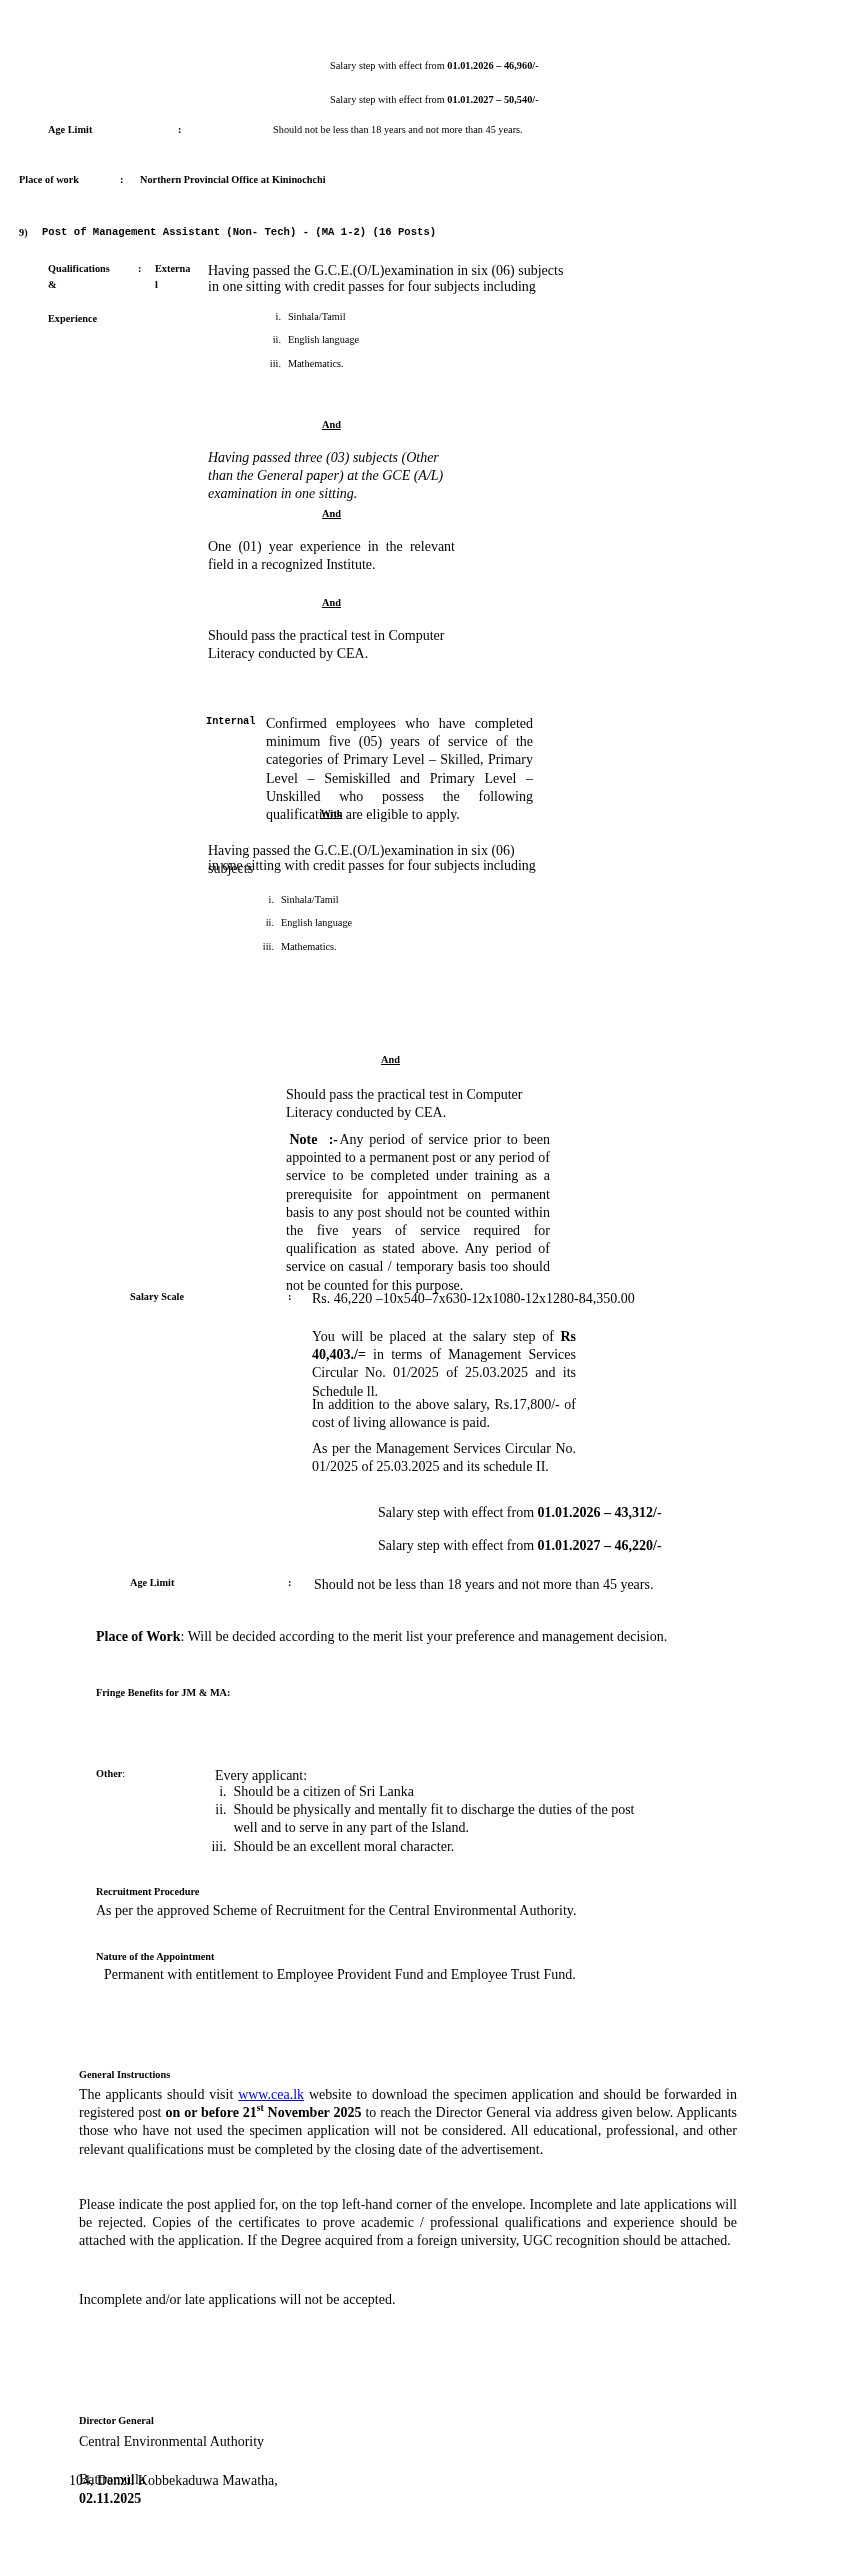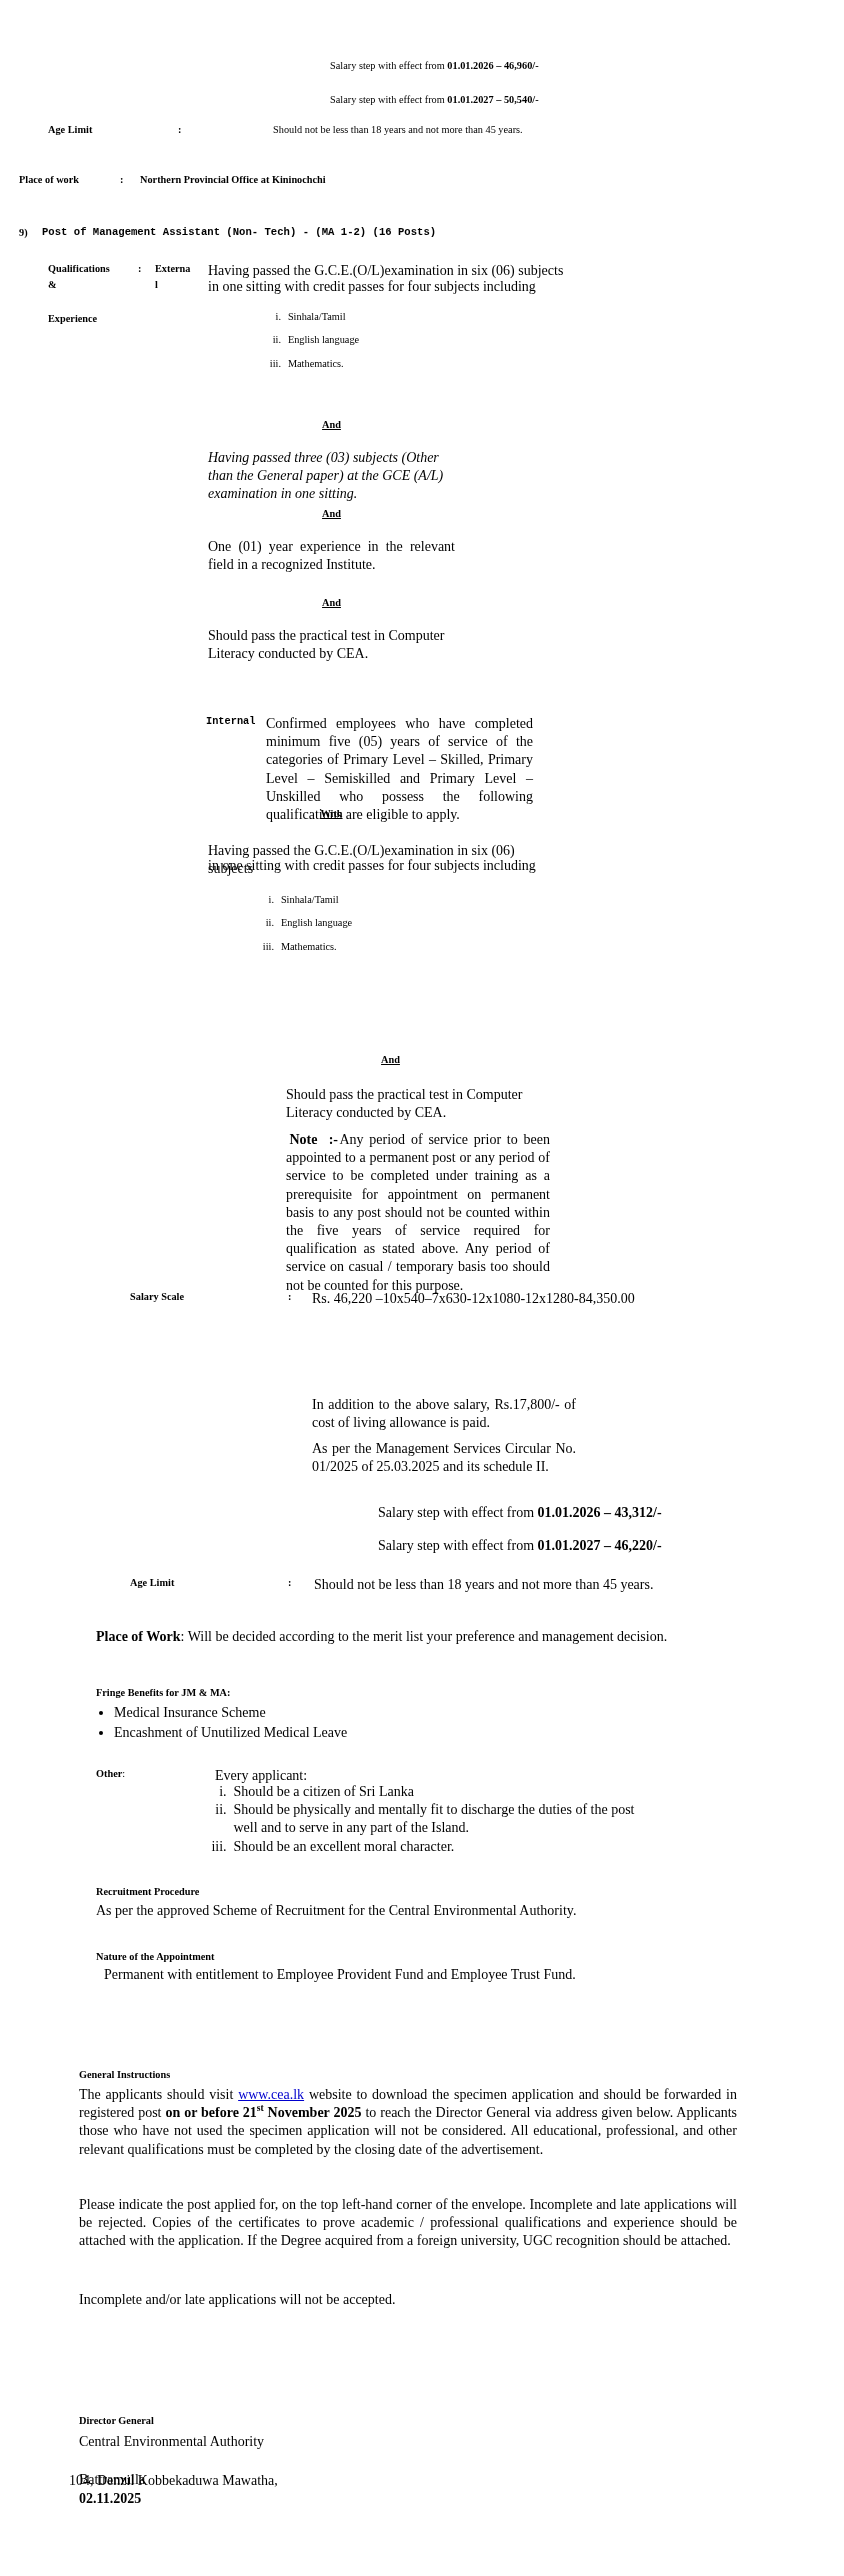--- a/index.html
+++ b/index.html
@@ -157,20 +157,23 @@
 
   <div class="abs body-txt just" style="left:286px; top:1131px; width:264px; text-indent:3.4px;">
     <span class="b">Note</span>
     <span class="b" style="margin-left:5.5px; margin-right:1.4px;">:-</span><span>Any period of service prior to been appointed to a permanent post or any period of service to be completed under training as a prerequisite for appointment on permanent basis to any post should not be counted within the five years of service required for qualification as stated above. Any period of service on casual / temporary basis too should not be counted for this purpose.</span>
   </div>
 
   <div class="abs b" style="left:130px; top:1290px;">Salary Scale</div>
   <div class="abs b" style="left:288px; top:1290px;">:</div>
   <div class="abs body-txt" style="left:312px; top:1290px; width:411px;">Rs. 46,220 –10x540–7x630-12x1080-12x1280-84,350.00</div>
 
+  <div class="abs body-txt just" style="left:312px; top:1328px; width:264px;">
+    <span>You will be placed at the salary step of </span><span class="b">Rs 40,403./=</span><span> in terms of Management Services Circular No. 01/2025 of 25.03.2025 and its Schedule ll.</span>
+  </div>
 
   <div class="abs body-txt just" style="left:312px; top:1396px; width:264px;">In addition to the above salary, Rs.17,800/- of cost of living allowance is paid.</div>
 
   <div class="abs body-txt just" style="left:312px; top:1440px; width:264px;">As per the Management Services Circular No. 01/2025 of 25.03.2025 and its schedule II.</div>
 
   <div class="abs body-txt" style="left:378px; top:1504px; width:343px;">
     <span>Salary step with effect from </span><span class="b">01.01.2026 – 43,312/-</span>
   </div>
   <div class="abs body-txt" style="left:378px; top:1537px; width:343px;">
     <span>Salary step with effect from </span><span class="b">01.01.2027 – 46,220/-</span>
@@ -178,26 +181,20 @@
 
   <div class="abs b" style="left:130px; top:1576px;">Age Limit</div>
   <div class="abs b" style="left:288px; top:1576px;">:</div>
   <div class="abs body-txt" style="left:314px; top:1576px; width:445px;">Should not be less than 18 years and not more than 45 years.</div>
 
   <div class="abs body-txt" style="left:96px; top:1628px; width:576px;font-family:Liberation Serif, serif;">
     <span class="b">Place of Work</span><span>: Will be decided according to the merit list your preference and management decision.</span>
   </div>
 
   <div class="abs b" style="left:96px; top:1686px;">Fringe Benefits for JM &amp; MA:</div>
-  <div class="abs body-txt" style="left:96px; top:1704px; width:411px;">
-    <ul class="bullets">
-      <li>Medical Insurance Scheme</li>
-      <li>Encashment of Unutilized Medical Leave</li>
-    </ul>
-  </div>
 
   <div class="abs" style="left:96px; top:1767px;">
     <span class="b">Other</span><span>:</span>
   </div>
   <div class="abs body-txt" style="left:215px; top:1767px;">Every applicant:</div>
 
   <div class="abs body-txt" style="left:206px; top:1783px; width:480px;">
     <ol class="roman" style="line-height:1.30;">
       <li style="margin-bottom:0;">
         <span class="num" style="width:20.6px;">i.</span>

